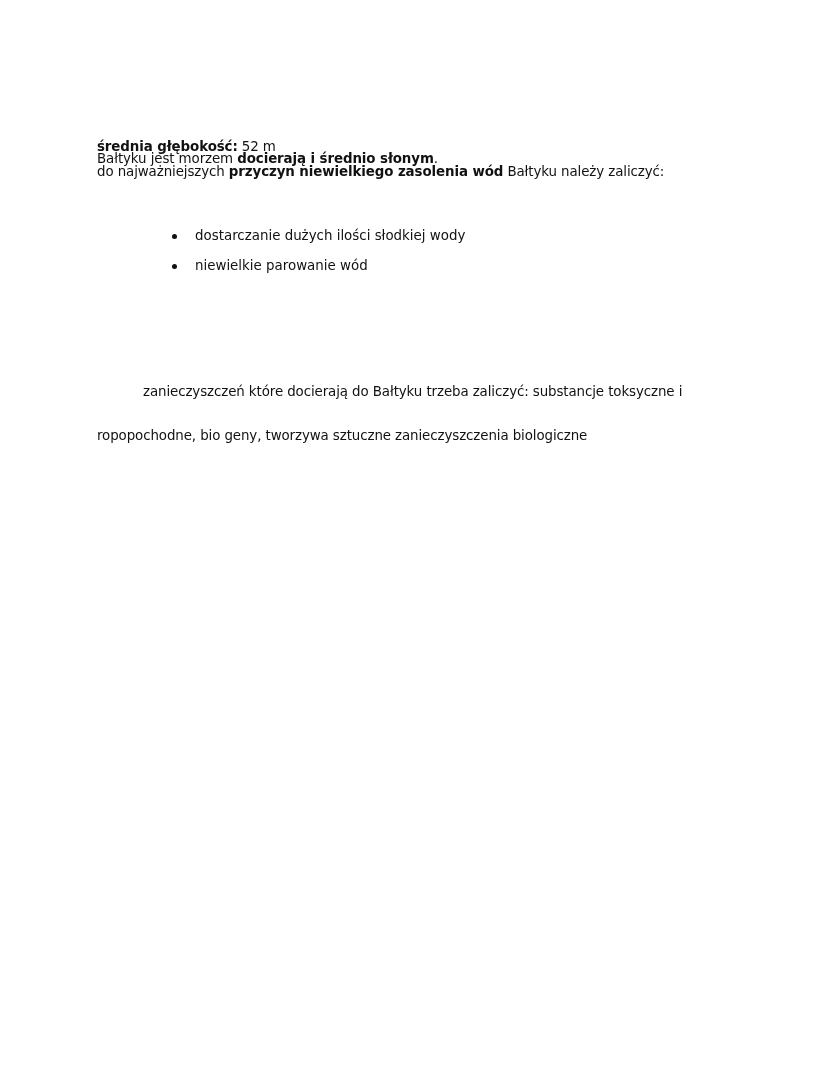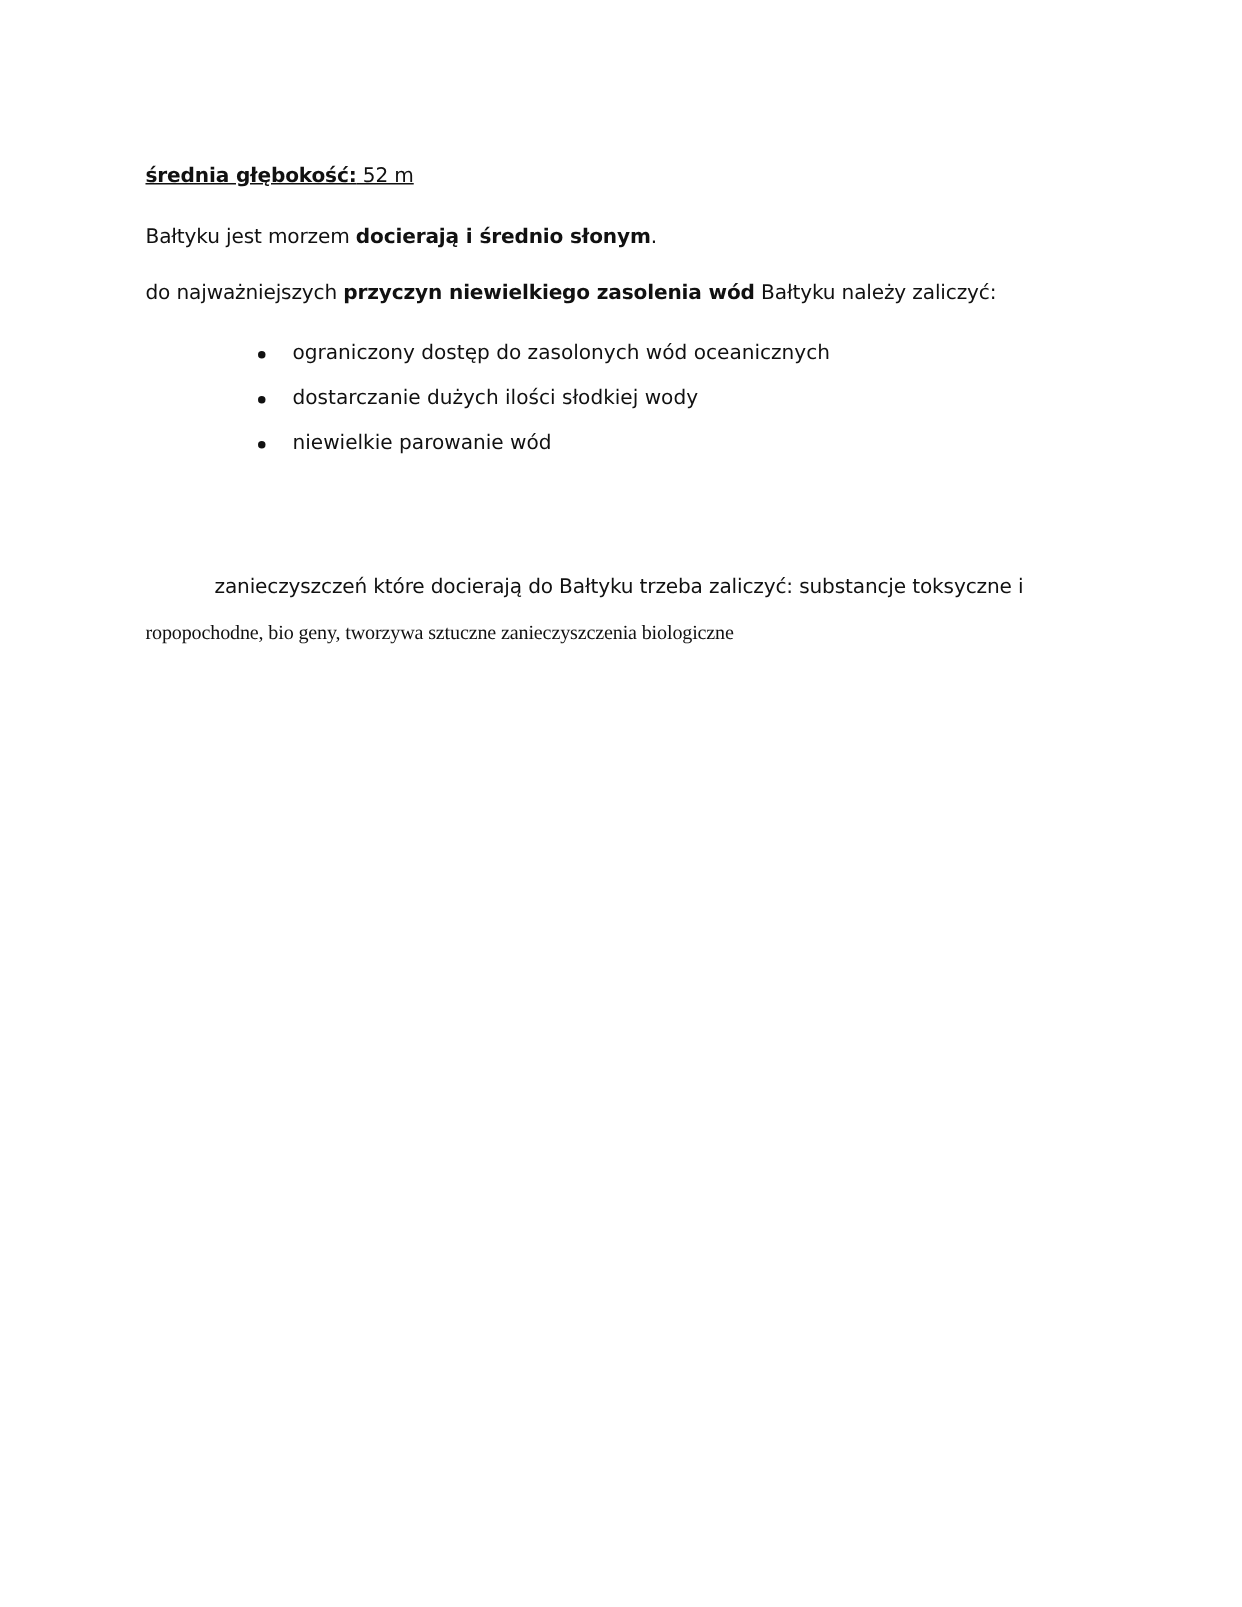--- a/index.html
+++ b/index.html
@@ -52,45 +52,41 @@
       height: 5px;
       border-radius: 50%;
       background: #111111;
     }
   </style>
 </head>
 <body>
 
 <div class="page">
 
-  <div class="line" style="top:110px;text-decoration:underline;">
+  <div class="line" style="top:139px;">
     <b>średnia głębokość:</b><span> 52 m</span>
   </div>
 
   <div class="line" style="top:151px;">
     <span>Bałtyku jest morzem </span><b>docierają i średnio słonym</b><span>.</span>
   </div>
 
-  <div class="line" style="top:188px;">
+  <div class="line" style="top:164px;">
     <span>do najważniejszych </span><b>przyczyn niewielkiego zasolenia wód</b><span> Bałtyku należy zaliczyć:</span>
   </div>
 
   <ul class="bullet-list">
-    <li class="bullet-item">
-      <span class="bullet-dot"></span>
-      <span>ograniczony dostęp do zasolonych wód oceanicznych</span>
-    </li>
     <li class="bullet-item">
       <span class="bullet-dot"></span>
       <span>dostarczanie dużych ilości słodkiej wody</span>
     </li>
     <li class="bullet-item">
       <span class="bullet-dot"></span>
       <span>niewielkie parowanie wód</span>
     </li>
   </ul>
 
 
   <div class="line" style="top:384px;margin-left:46px;">zanieczyszczeń które docierają do Bałtyku trzeba zaliczyć: substancje toksyczne i</div>
 
-  <div class="line" style="top:414px;font-family:Liberation Serif, serif;">ropopochodne, bio geny, tworzywa sztuczne zanieczyszczenia biologiczne</div>
+  <div class="line" style="top:428px;">ropopochodne, bio geny, tworzywa sztuczne zanieczyszczenia biologiczne</div>
 
 </div>
 
 </body></html>

